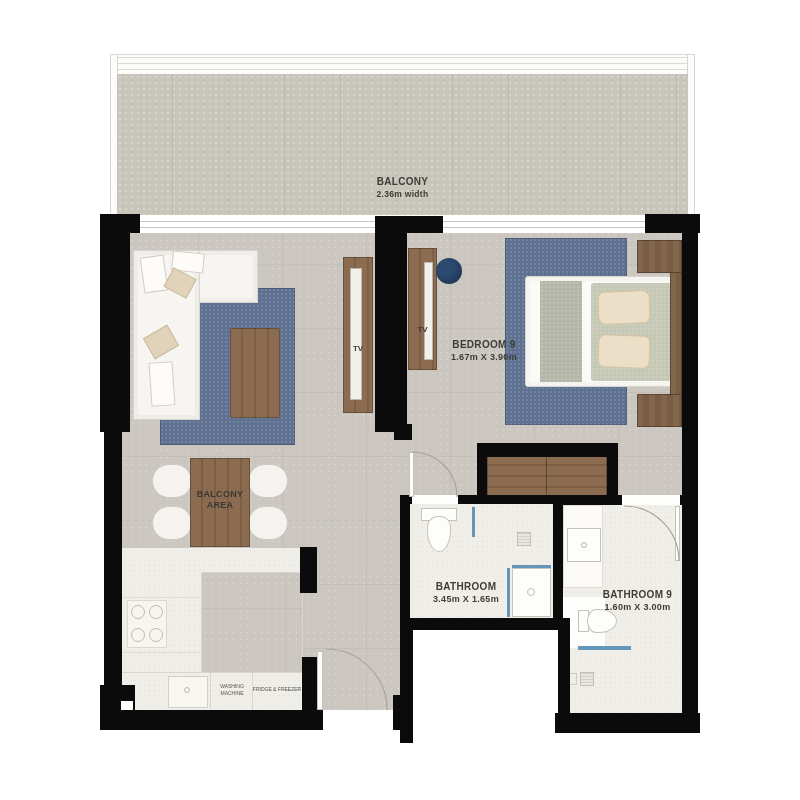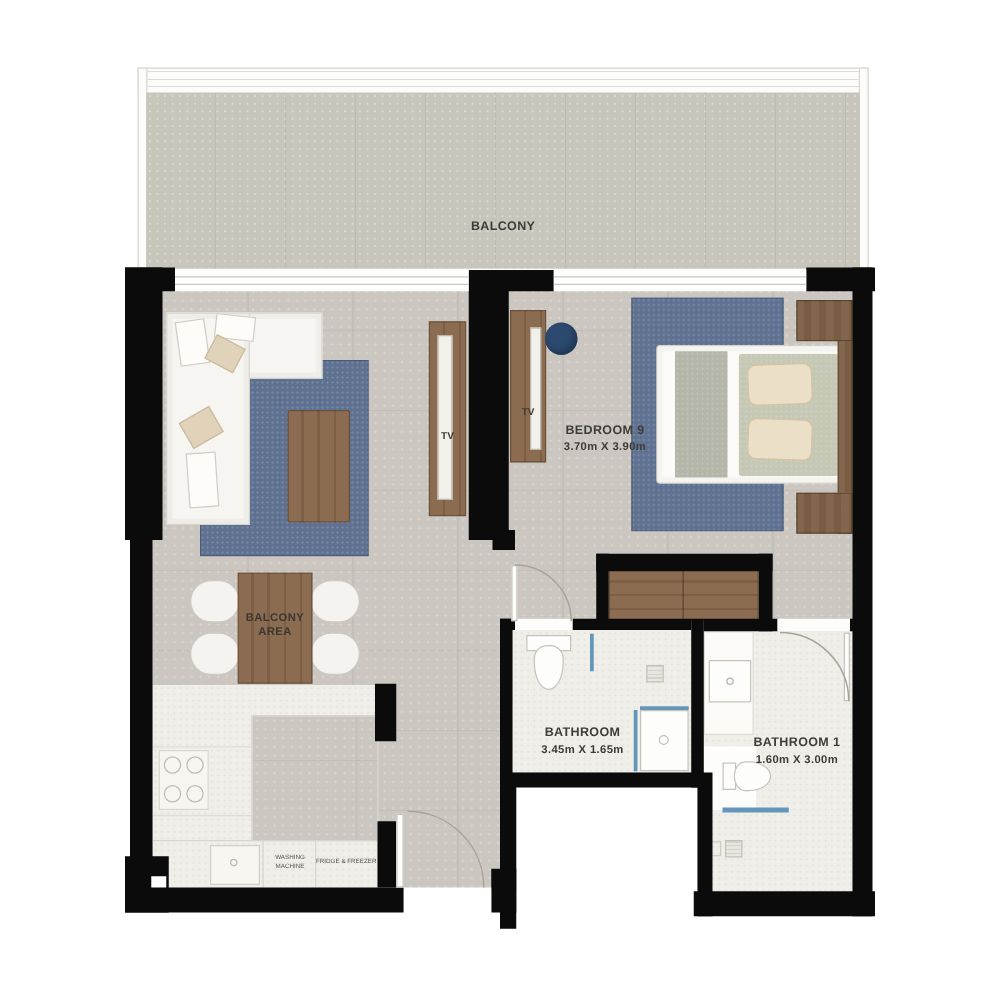--- a/index.html
+++ b/index.html
@@ -174,33 +174,34 @@
   <div class="a" style="left:317px;top:651px;width:6px;height:59px;background:#fdfdfb;border:1px solid #c6c2b9;"></div>
 
   <svg width="800" height="800" viewBox="0 0 800 800">
     <path d="M 412 452 A 45 45 0 0 1 457 497" fill="none" stroke="#a8a49b" stroke-width="1.2"></path>
     <path d="M 624 506 A 55 55 0 0 1 679 561" fill="none" stroke="#a8a49b" stroke-width="1.2"></path>
     <path d="M 326 649 A 61 61 0 0 1 387 710" fill="none" stroke="#a8a49b" stroke-width="1.2"></path>
   </svg>
 
   <div class="a lbl" style="left:117px;top:176px;width:571px;">
     <span class="nm">BALCONY</span>
+    <span class="dm" style="font-size:8.5px;">2.36m width</span>
   </div>
   <div class="a lbl" style="left:414px;top:339px;width:140px;">
     <span class="nm">BEDROOM 9</span>
-    <span class="dm">3.70m X 3.90m</span>
+    <span class="dm">1.67m X 3.90m</span>
   </div>
   <div class="a lbl pre" style="left:190px;top:489px;width:60px;font-size:9px;color:#3a3733;">BALCONY
 AREA</div>
   <div class="a lbl" style="left:404px;top:581px;width:124px;">
     <span class="nm">BATHROOM</span>
     <span class="dm">3.45m X 1.65m</span>
   </div>
   <div class="a lbl" style="left:570px;top:589px;width:135px;">
-    <span class="nm">BATHROOM 1</span>
+    <span class="nm">BATHROOM 9</span>
     <span class="dm">1.60m X 3.00m</span>
   </div>
   <div class="a tvlbl" style="left:343px;top:344px;width:30px;">TV</div>
   <div class="a tvlbl" style="left:408px;top:325px;width:29px;">TV</div>
   <div class="a applbl pre" style="left:210px;top:683px;width:44px;">WASHING
 MACHINE</div>
   <div class="a applbl" style="left:250px;top:686px;width:54px;white-space:nowrap;">FRIDGE &amp; FREEZER</div>
 
 </div>
 

